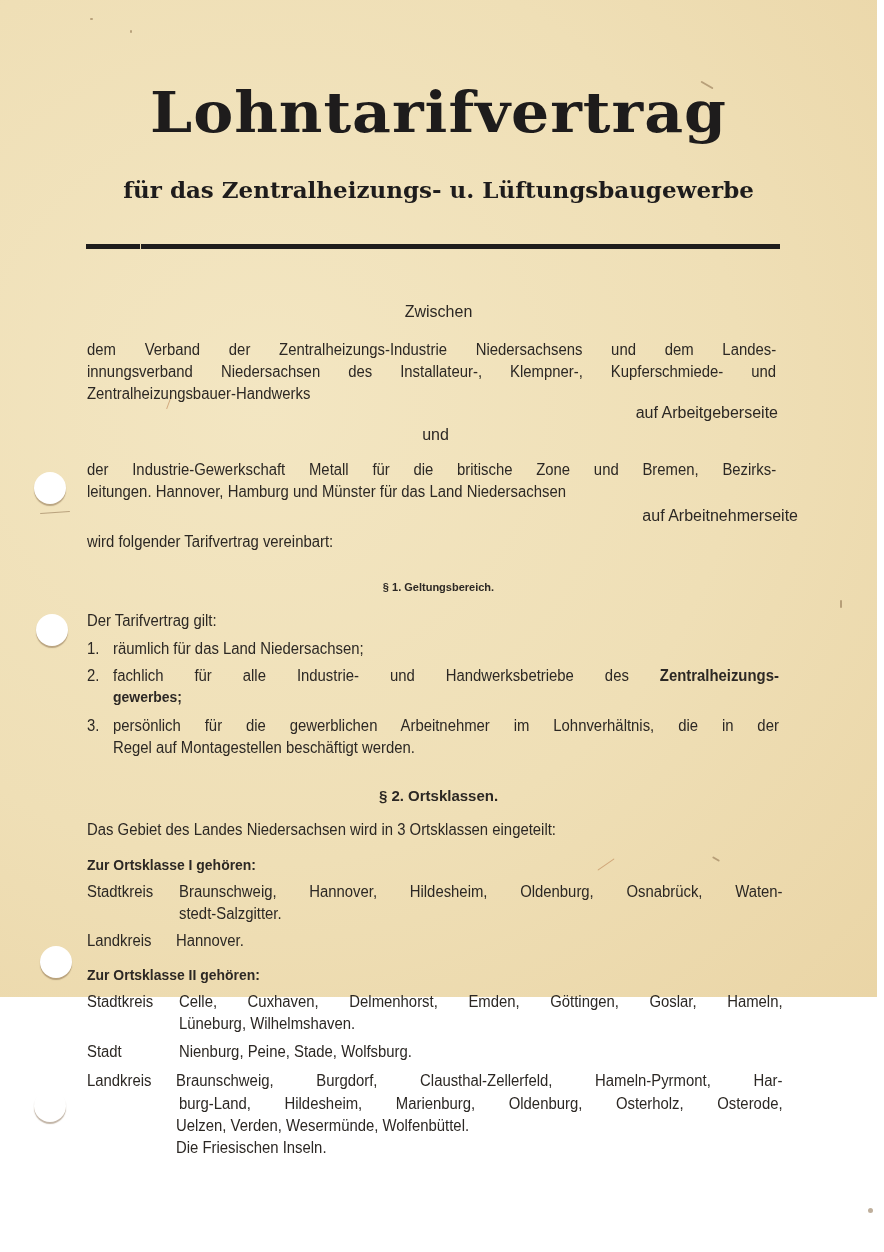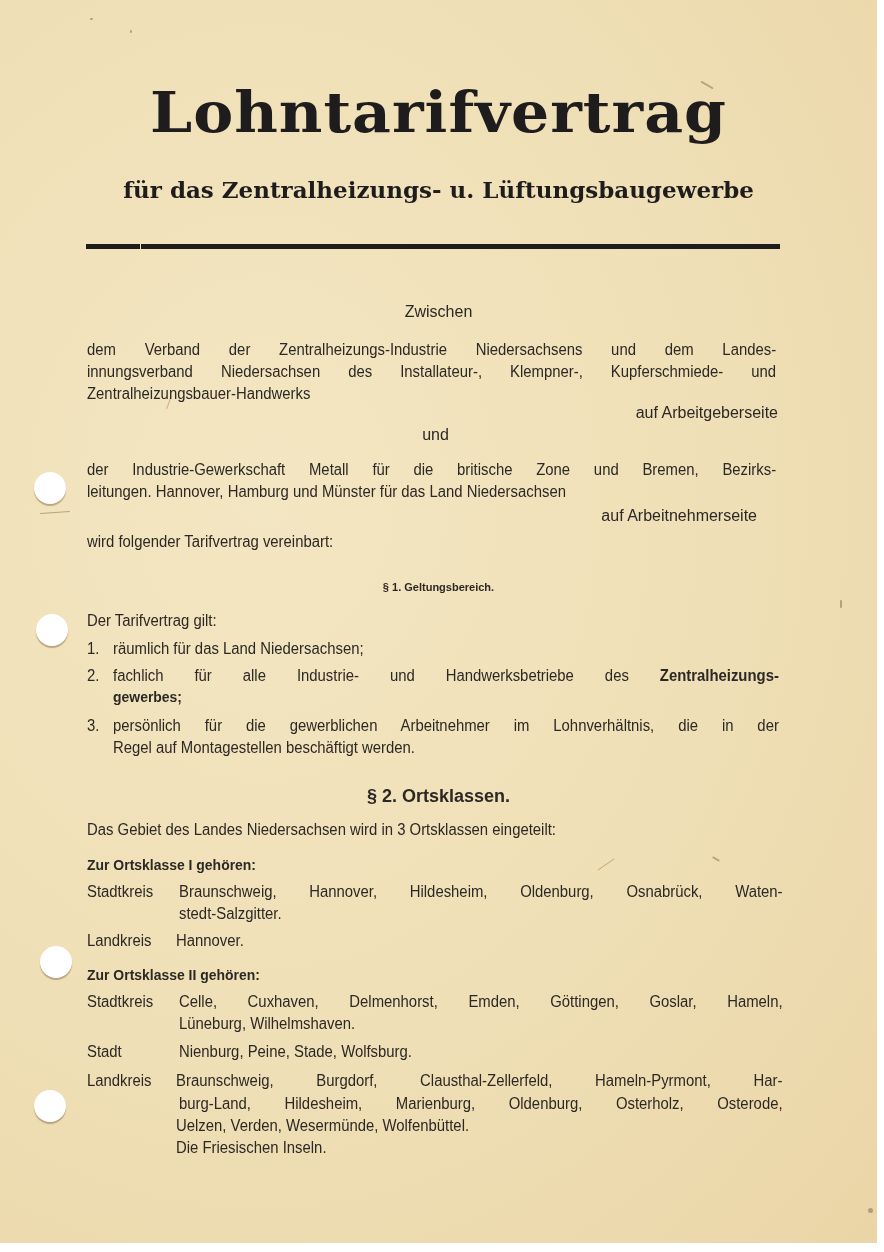--- a/index.html
+++ b/index.html
@@ -1,20 +1,20 @@
 <!DOCTYPE html>
 <html><head>
 <meta charset="utf-8">
 <style>
   html, body { margin: 0; padding: 0; }
   body {
     width: 884px; height: 1252px; background: #ffffff; position: relative; overflow: hidden;
   }
   .paper {
-    position: absolute; left: 0; top: 0; width: 877px; height: 1243px;
+    position: absolute; left: 0; top: 0; width: 877px; height: 997px;
     background: radial-gradient(ellipse at 30% 40%, #f3e6c2 0%, #efdfb6 55%, #ead5a6 100%);
     color: #2a2622;
     font-family: "Liberation Sans", sans-serif;
   }
   .speck { position: absolute; background: #8a6d4a; opacity: .55; border-radius: 1px; }
   .hole {
     position: absolute; width: 32px; height: 32px; border-radius: 50%;
     background: #ffffff; box-shadow: 0 2px 1px rgba(120,90,60,.45);
   }
   .title {
@@ -66,38 +66,38 @@
   <div class="rule-gap"></div>
 
   <div class="t center" style="top:301px">Zwischen</div>
   <div class="t j" style="left:87px;top:339px;width:741px">dem Verband der Zentralheizungs-Industrie Niedersachsens und dem Landes-</div>
   <div class="t j" style="left:87px;top:361px;width:741px">innungsverband Niedersachsen des Installateur-, Klempner-, Kupferschmiede- und</div>
   <div class="t" style="left:87px;top:383px">Zentralheizungsbauer-Handwerks</div>
   <div class="t right" style="left:500px;top:402px;width:278px">auf Arbeitgeberseite</div>
   <div class="t center" style="top:424px;left:-3px">und</div>
   <div class="t j" style="left:87px;top:459px;width:741px">der Industrie-Gewerkschaft Metall für die britische Zone und Bremen, Bezirks-</div>
   <div class="t" style="left:87px;top:481px">leitungen. Hannover, Hamburg und Münster für das Land Niedersachsen</div>
-  <div class="t right" style="left:479px;top:505px;width:278px">auf Arbeitnehmerseite</div>
+  <div class="t right" style="left:520px;top:505px;width:278px">auf Arbeitnehmerseite</div>
   <div class="t" style="left:87px;top:531px">wird folgender Tarifvertrag vereinbart:</div>
 
   <div class="t center b" style="top:576px;font-size:11px">§ 1. Geltungsbereich.</div>
   <div class="t" style="left:87px;top:610px">Der Tarifvertrag gilt:</div>
 
   <div class="t" style="left:87px;top:638px">1.</div>
   <div class="t" style="left:113px;top:638px">räumlich für das Land Niedersachsen;</div>
 
   <div class="t" style="left:87px;top:665px">2.</div>
   <div class="t j" style="left:113px;top:665px;width:716px"><span>fachlich für alle Industrie- und Handwerksbetriebe des </span><span class="b">Zentralheizungs-</span></div>
   <div class="t b" style="left:113px;top:686px;font-size:15px">gewerbes;</div>
 
   <div class="t" style="left:87px;top:715px">3.</div>
   <div class="t j" style="left:113px;top:715px;width:716px">persönlich für die gewerblichen Arbeitnehmer im Lohnverhältnis, die in der</div>
   <div class="t" style="left:113px;top:737px">Regel auf Montagestellen beschäftigt werden.</div>
 
-  <div class="t center b" style="top:785px;font-size:18px">§ 2. Ortsklassen.</div>
+  <div class="t center b" style="top:785px;font-size:15px">§ 2. Ortsklassen.</div>
   <div class="t" style="left:87px;top:819px">Das Gebiet des Landes Niedersachsen wird in 3 Ortsklassen eingeteilt:</div>
 
   <div class="t b" style="left:87px;top:854px;font-size:15px">Zur Ortsklasse I gehören:</div>
   <div class="t" style="left:87px;top:881px">Stadtkreis</div>
   <div class="t j" style="left:179px;top:881px;width:649px">Braunschweig, Hannover, Hildesheim, Oldenburg, Osnabrück, Waten-</div>
   <div class="t" style="left:179px;top:903px">stedt-Salzgitter.</div>
   <div class="t" style="left:87px;top:930px">Landkreis</div>
   <div class="t" style="left:176px;top:930px">Hannover.</div>
 
   <div class="t b" style="left:87px;top:964px;font-size:15px">Zur Ortsklasse II gehören:</div>

